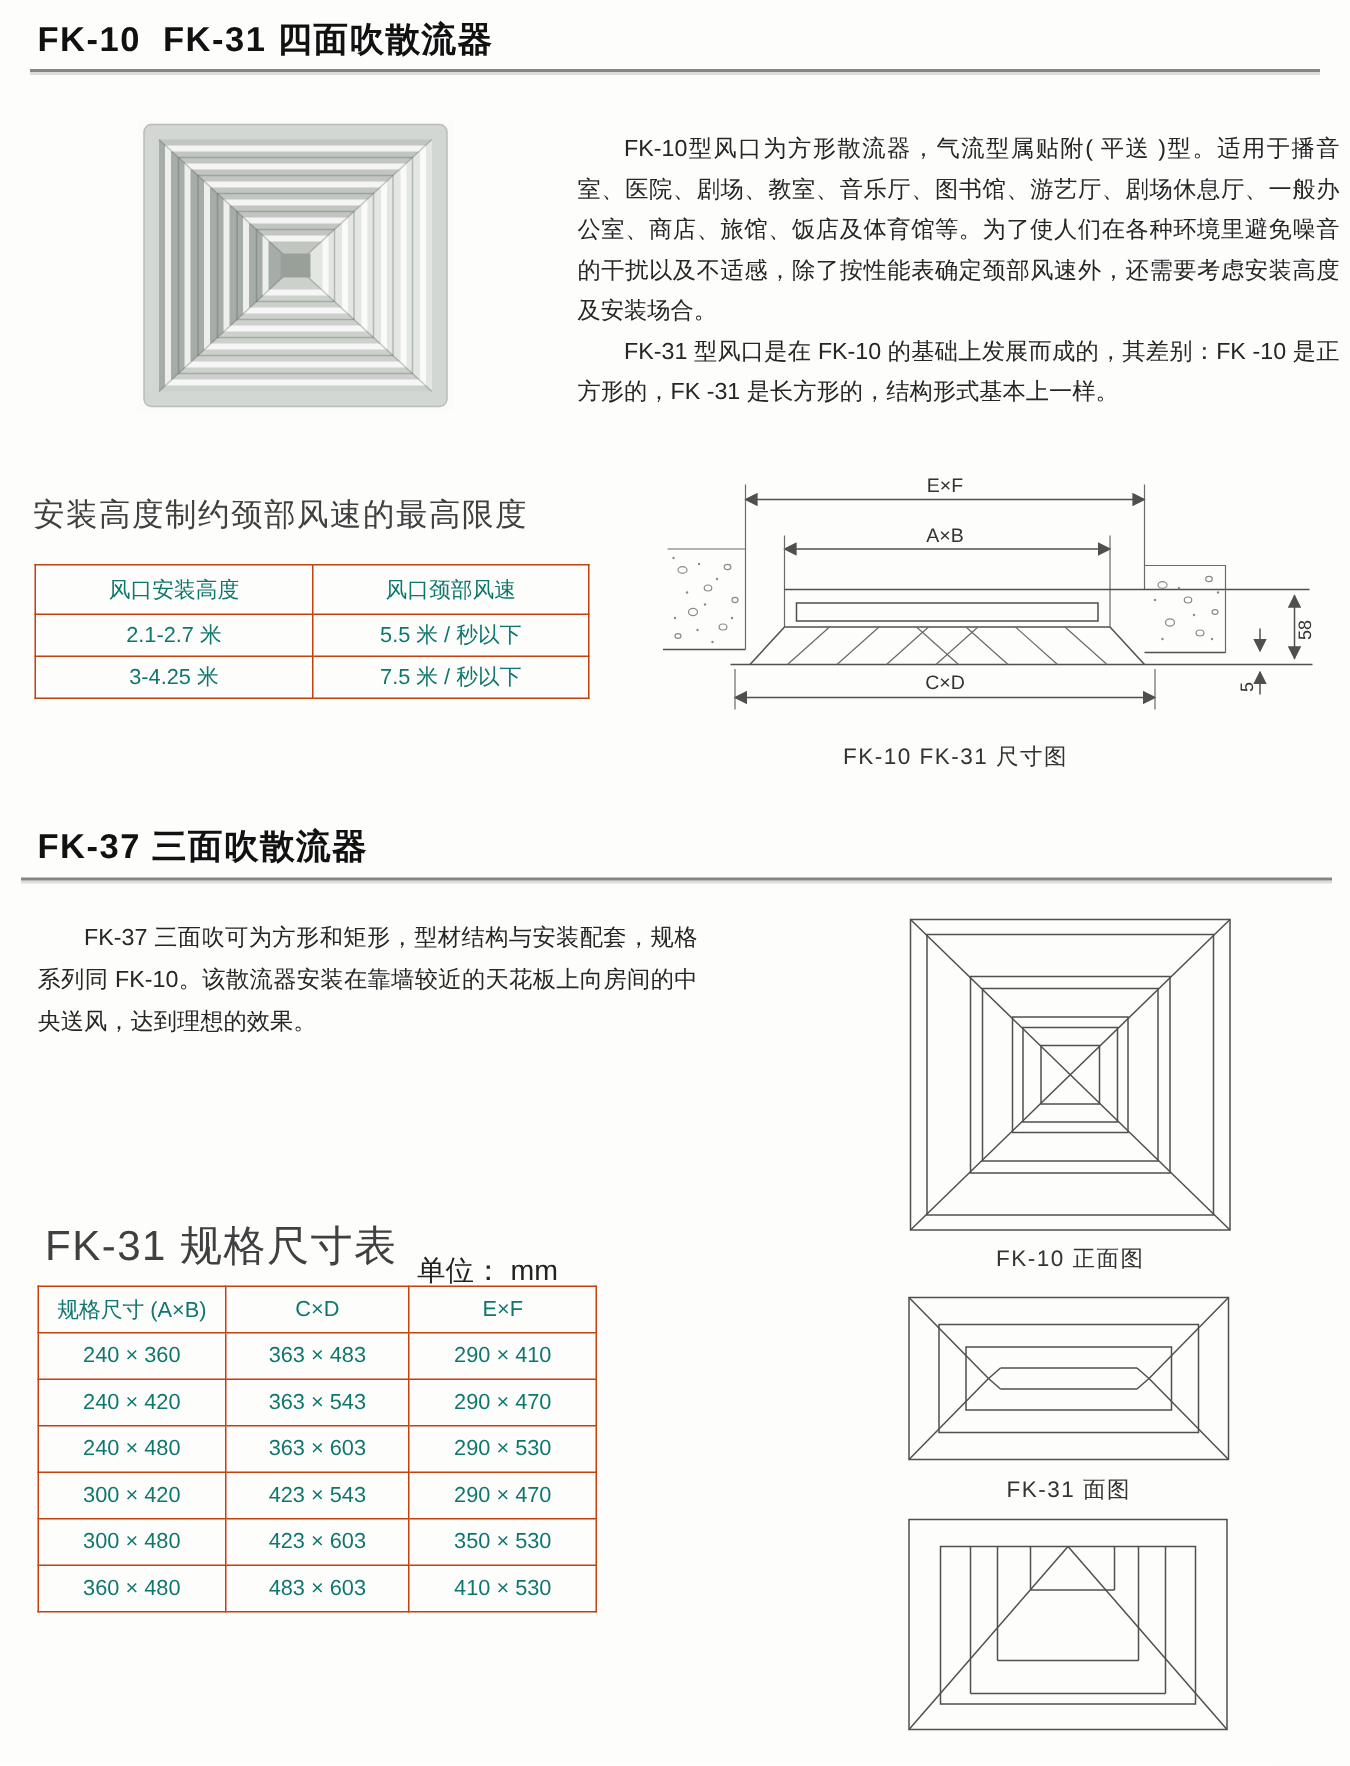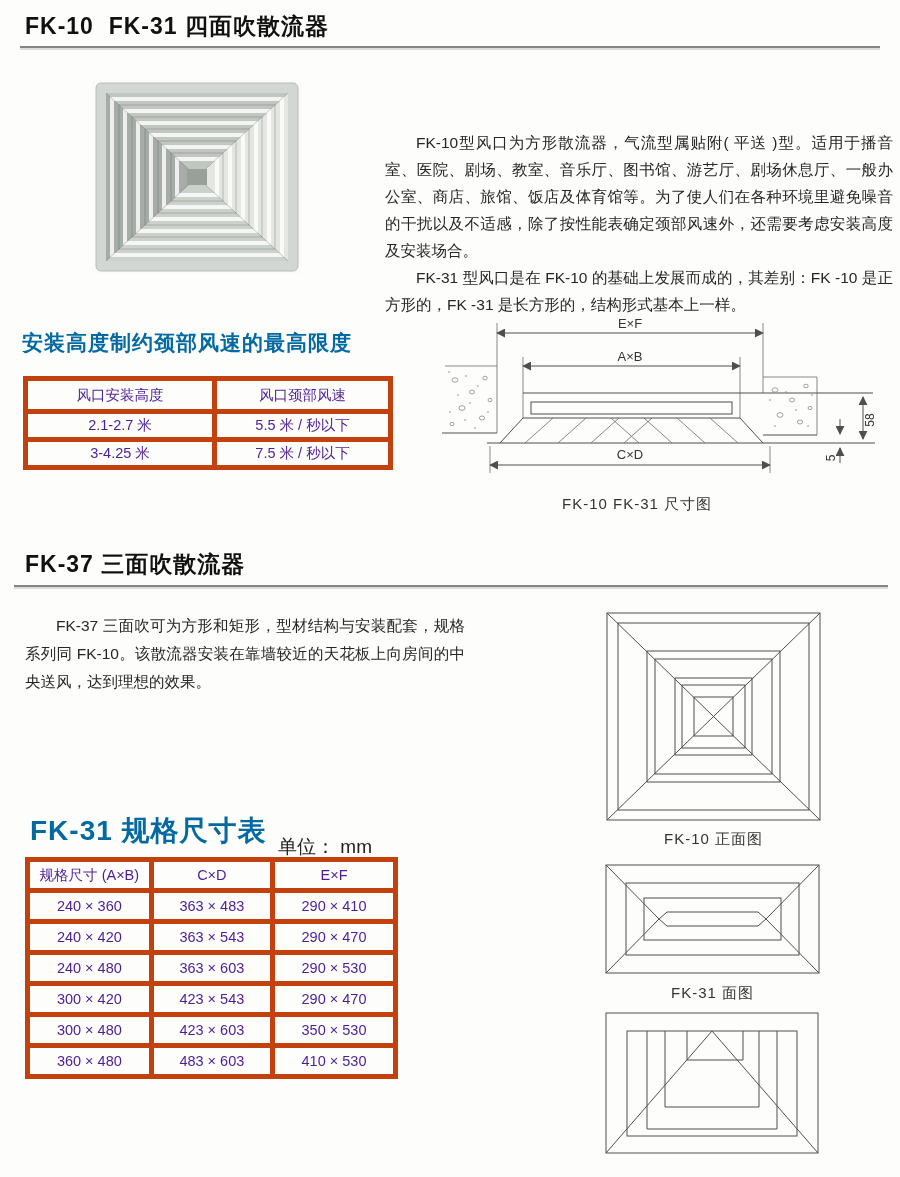--- a/index.html
+++ b/index.html
@@ -3,28 +3,28 @@
 <meta charset="utf-8">
 <style>
   html,body{margin:0;padding:0;background:#ffffff;}
   .page{
     position:relative;width:900px;height:1177px;background:#fdfdfc;
     font-family:"Liberation Sans","DejaVu Sans",sans-serif;color:#1b1b1b;
     overflow:hidden;
   }
   .abs{position:absolute;}
   .h1{font-weight:bold;font-size:23px;letter-spacing:1px;white-space:pre-wrap;color:#111;}
-  .h2{font-weight:bold;font-size:21px;letter-spacing:1px;color:#0369a1;}
+  .h2{font-weight:normal;font-size:21px;letter-spacing:1px;color:#404040;}
   .rule{height:2px;background:#858585;box-shadow:0 2px 0 #dcdcdc;}
   .para{font-size:15.5px;line-height:27px;text-align:justify;color:#262626;}
   .para p{margin:0;text-indent:2em;}
   table.tbl{border-collapse:collapse;background:#fdfdfc;}
   table.tbl th,table.tbl td{
-    border:5px solid #c2410c;text-align:center;vertical-align:middle;
-    font-weight:normal;font-size:14.5px;color:#4c1d95;padding:0;
+    border:1px solid #c2410c;text-align:center;vertical-align:middle;
+    font-weight:normal;font-size:14.5px;color:#0f766e;padding:0;
   }
   .unit{font-size:19px;color:#222;text-align:right;}
   .cap{font-size:15px;color:#333;text-align:center;letter-spacing:1px;}
   svg .ln{stroke:#4f4f4f;stroke-width:1;fill:none;}
   svg .thin{stroke:#6a6a6a;stroke-width:0.8;fill:none;}
   svg text{font-family:"Liberation Sans","DejaVu Sans",sans-serif;fill:#333;}
 </style>
 </head>
 <body>
 
@@ -57,21 +57,21 @@
     </g>
     <g stroke="rgba(80,88,84,0.3)" stroke-width="1">
       <line x1="14" y1="13" x2="105" y2="97"></line>
       <line x1="196" y1="13" x2="105" y2="97"></line>
       <line x1="14" y1="181" x2="105" y2="97"></line>
       <line x1="196" y1="181" x2="105" y2="97"></line>
     </g>
     <rect x="95" y="89" width="20" height="16" fill="#99a09a"></rect>
   </svg>
 
-  <div class="abs para" style="left:385px;top:86px;width:508px;margin-top:43px;">
+  <div class="abs para" style="left:385px;top:86px;width:508px;">
     <p>FK-10型风口为方形散流器，气流型属贴附( 平送 )型。适用于播音室、医院、剧场、教室、音乐厅、图书馆、游艺厅、剧场休息厅、一般办公室、商店、旅馆、饭店及体育馆等。为了使人们在各种环境里避免噪音的干扰以及不适感，除了按性能表确定颈部风速外，还需要考虑安装高度及安装场合。</p>
     <p>FK-31 型风口是在 FK-10 的基础上发展而成的，其差别：FK -10 是正方形的，FK -31 是长方形的，结构形式基本上一样。</p>
   </div>
 
   <div class="abs h2" style="left:22px;top:329px;">安装高度制约颈部风速的最高限度</div>
   <table class="tbl abs" style="left:23px;top:376px;width:370px;">
     <tbody>
         <tr style="height:33px;">
       <th style="width:184px;">风口安装高度</th>
       <th>风口颈部风速</th>

